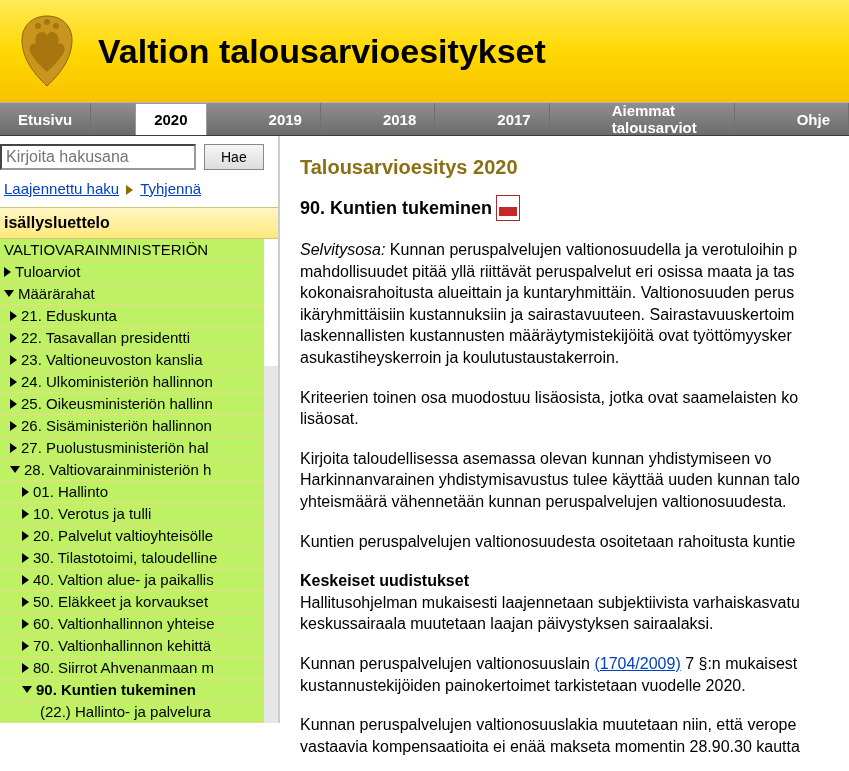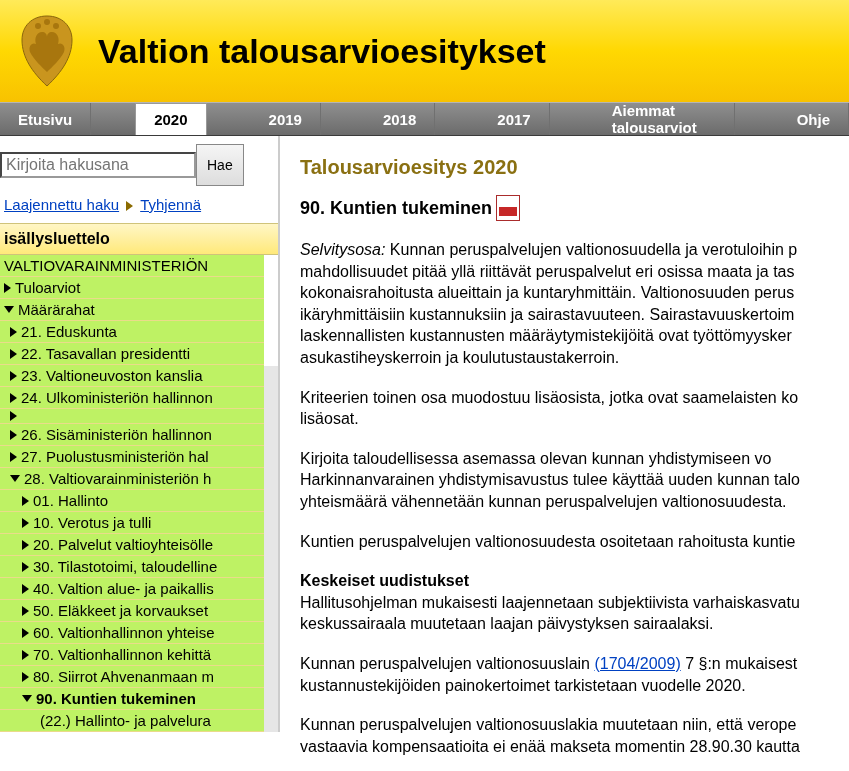--- a/index.html
+++ b/index.html
@@ -63,34 +63,35 @@
     width: 280px;
     flex: 0 0 280px;
     border-right: 2px solid #ccc;
     position: relative;
   }
 
   .search-row {
     display: flex;
     align-items: center;
     padding: 8px 4px 4px 0;
+    gap: 8px;
   }
   .search-input {
     border: 2px inset #999;
     height: 26px;
     width: 196px;
     font-size: 16px;
     padding: 2px 4px;
     font-family: Arial;
   }
   .search-btn {
     background: linear-gradient(#f5f5f5,#ddd);
     border: 1px solid #888;
-    height: 42px;
-    padding: 0 10px;
+    height: 26px;
+    padding: 0 16px;
     font-size: 14px;
     cursor: pointer;
   }
 
   .adv-row {
     padding: 6px 0 10px 4px;
     font-size: 15px;
   }
   .adv-row a { color: #0041c2; text-decoration: underline; }
   .adv-row .tri {
@@ -254,20 +255,21 @@
         <div class="toc-row indent1">
           <span class="arrow"></span>
           <span>23. Valtioneuvoston kanslia</span>
         </div>
         <div class="toc-row indent1">
           <span class="arrow"></span>
           <span>24. Ulkoministeriön hallinnon</span>
         </div>
         <div class="toc-row indent1">
           <span class="arrow"></span>
+          <span>25. Oikeusministeriön hallinn</span>
         </div>
         <div class="toc-row indent1">
           <span class="arrow"></span>
           <span>26. Sisäministeriön hallinnon</span>
         </div>
         <div class="toc-row indent1">
           <span class="arrow"></span>
           <span>27. Puolustusministeriön hal</span>
         </div>
         <div class="toc-row indent1">

